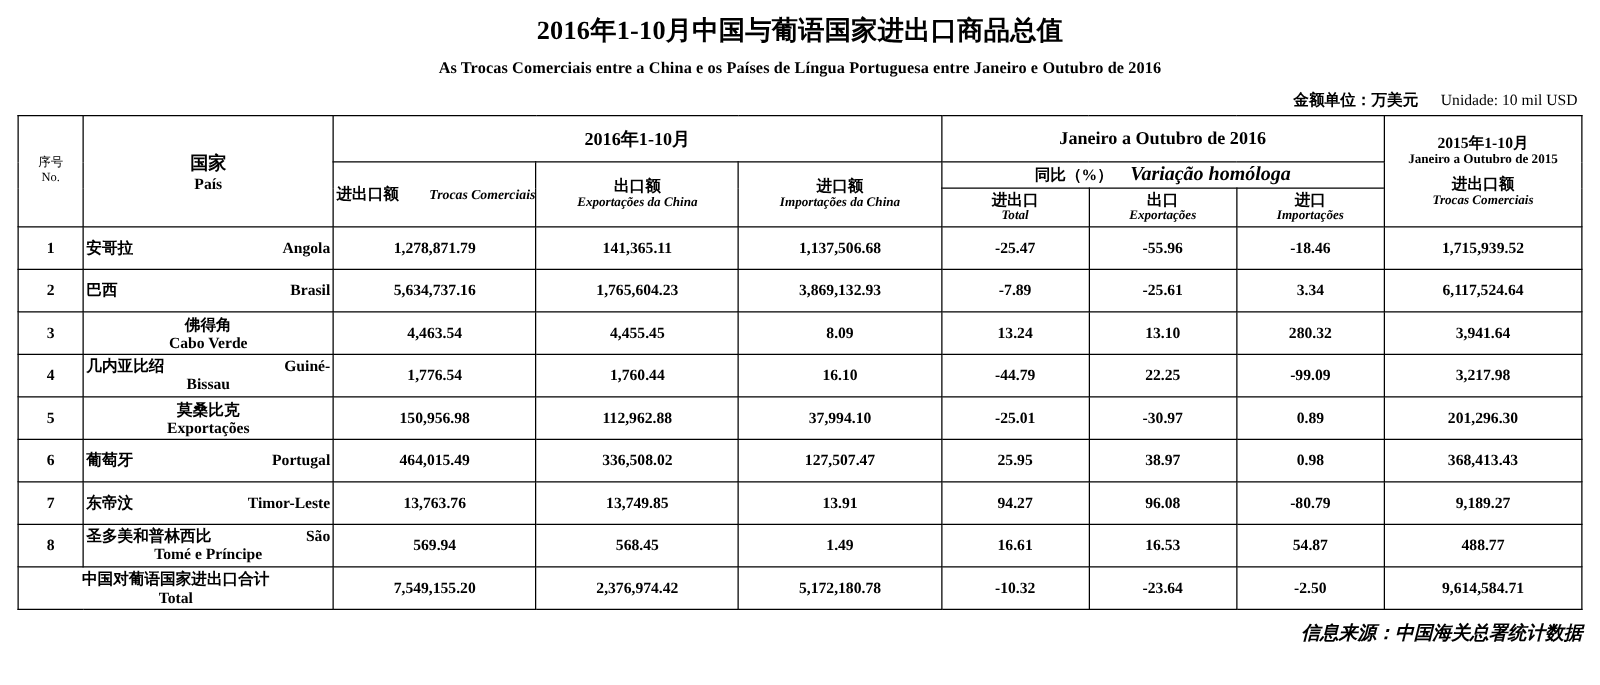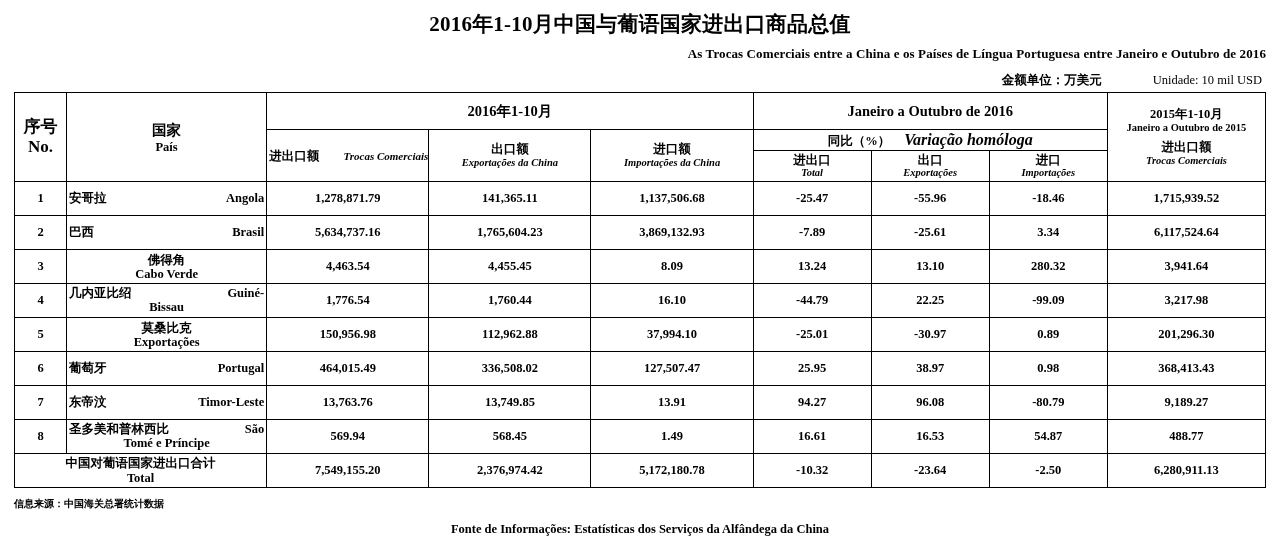--- a/index.html
+++ b/index.html
@@ -22,37 +22,37 @@
     padding: 6px 14px 0 14px;
   }
   .title-cn {
     text-align: center;
     font-size: 21px;
     font-weight: bold;
     letter-spacing: 0.2px;
     margin-top: 4px;
   }
   .title-pt {
-    text-align: right;
+    text-align: center;
     font-size: 13px;
     font-weight: bold;
     margin-top: 8px;
     letter-spacing: 0.1px;
   }
   .unit-row {
     display: flex;
     justify-content: flex-end;
     align-items: baseline;
     font-size: 12.5px;
     font-weight: bold;
     margin-top: 10px;
     margin-bottom: 3px;
     padding-right: 4px;
   }
-  .unit-cn { margin-right: 51px; }
+  .unit-cn { margin-right: 18px; }
   .unit-pt { font-weight: normal; font-size: 12.5px; }
 
   table.main {
     border-collapse: collapse;
     width: 1252px;
     table-layout: fixed;
   }
   table.main td, table.main th {
     border: 1px solid #000000;
     text-align: center;
@@ -68,22 +68,22 @@
     font-size: 12.5px;
     font-weight: bold;
     line-height: 1.15;
   }
   .hdr-sm {
     font-size: 10.5px;
     font-weight: bold;
     line-height: 1.2;
   }
   .hdr-no {
-    font-size: 17px;
-    font-weight: bold;
+    font-size: 10px;
+    font-weight: normal;
     line-height: 1.2;
   }
   .sub-it {
     font-style: italic;
     font-weight: bold;
   }
   .col-no { width: 52px; }
   .col-country { width: 200px; }
   .col-num { width: 162px; }
   .col-pct { width: 118px; }
@@ -117,24 +117,25 @@
   .total-row td {
     height: 34px;
     font-weight: bold;
   }
   .total-label {
     font-size: 12.5px;
     line-height: 1.2;
     text-align: center;
   }
   .footer-cn {
-    text-align: left;
-    font-size: 10px;
+    text-align: right;
+    font-size: 15px;
     font-weight: bold;
     margin-top: 9px;
+    font-style: italic;
   }
   .footer-pt {
     text-align: center;
     font-size: 12.5px;
     font-weight: bold;
     margin-top: 11px;
   }
   .nowrap { white-space: nowrap; }
 </style>
 </head>
@@ -371,21 +372,20 @@
         <td colspan="2" class="total-label">
           <div>中国对葡语国家进出口合计</div>
           <div>Total</div>
         </td>
         <td class="num">7,549,155.20</td>
         <td class="num">2,376,974.42</td>
         <td class="num">5,172,180.78</td>
         <td class="num">-10.32</td>
         <td class="num">-23.64</td>
         <td class="num">-2.50</td>
-        <td class="num">6,280,911.13</td>
+        <td class="num">9,614,584.71</td>
       </tr>
     </tbody>
   </table>
 
   <div class="footer-cn">信息来源：中国海关总署统计数据</div>
-  <div class="footer-pt">Fonte de Informações: Estatísticas dos Serviços da Alfândega da China</div>
 
 </div>
 
 </body></html>

